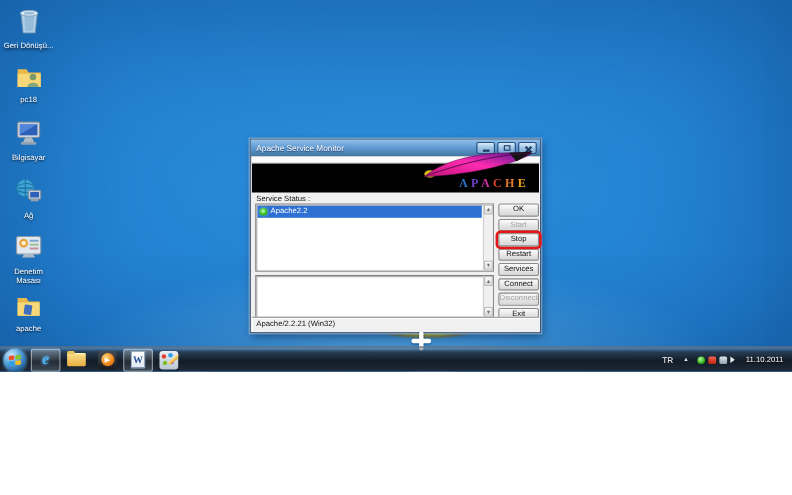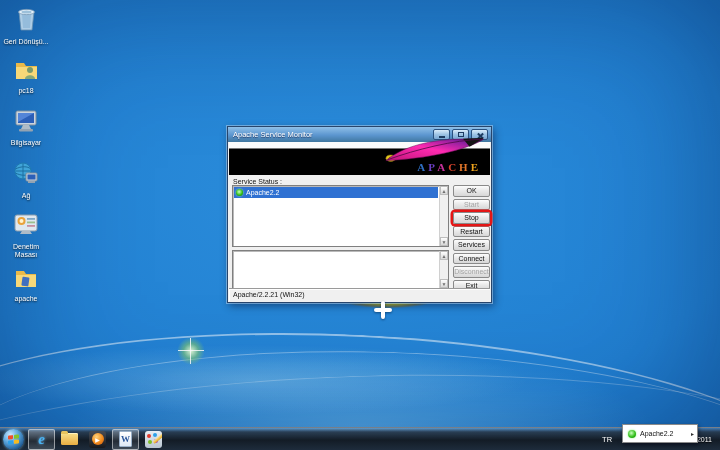--- a/index.html
+++ b/index.html
@@ -1,17 +1,17 @@
 <!DOCTYPE html>
 <html><head>
 <meta charset="utf-8">
 <style>
   * { margin:0; padding:0; box-sizing:border-box; }
   html,body { width:720px; height:450px; overflow:hidden; font-family:"Liberation Sans", sans-serif; }
-  .desktop { position:relative; width:720px; height:450px; overflow:hidden;
+  .desktop { position:relative; width:720px; height:338px; overflow:hidden;
     background:
       radial-gradient(ellipse 420px 120px at 50% 96%, rgba(140,210,250,.45), transparent 70%),
       radial-gradient(ellipse 900px 520px at 48% 42%, #2b8ddb 0%, #2180d2 45%, #1667b6 78%, #0e569f 100%);
     text-decoration: underline;
   }
   .vignette { position:absolute; inset:0; box-shadow: inset 0 0 140px rgba(0,25,70,.4); pointer-events:none; }
   .lightband { position:absolute; left:0; top:330px; width:720px; height:100px;
       background: radial-gradient(ellipse 55% 50% at 35% 50%, rgba(170,220,245,.35), transparent 70%); }
   .streak { position:absolute; border-radius:50%; }
   .s1 { left:-120px; top:335px; width:960px; height:280px; border-top:2px solid rgba(255,255,255,.5); transform:rotate(3deg); }

